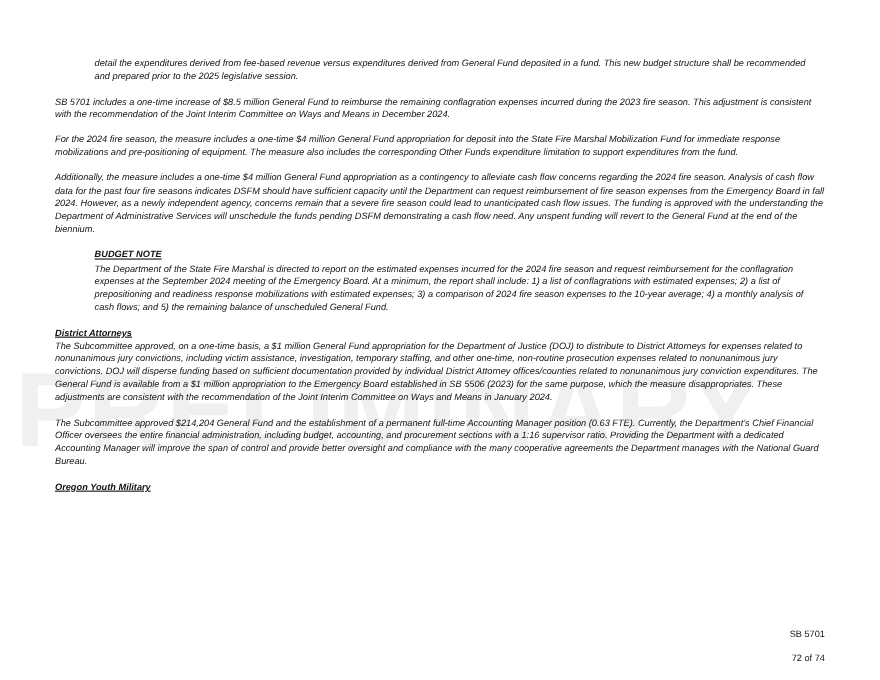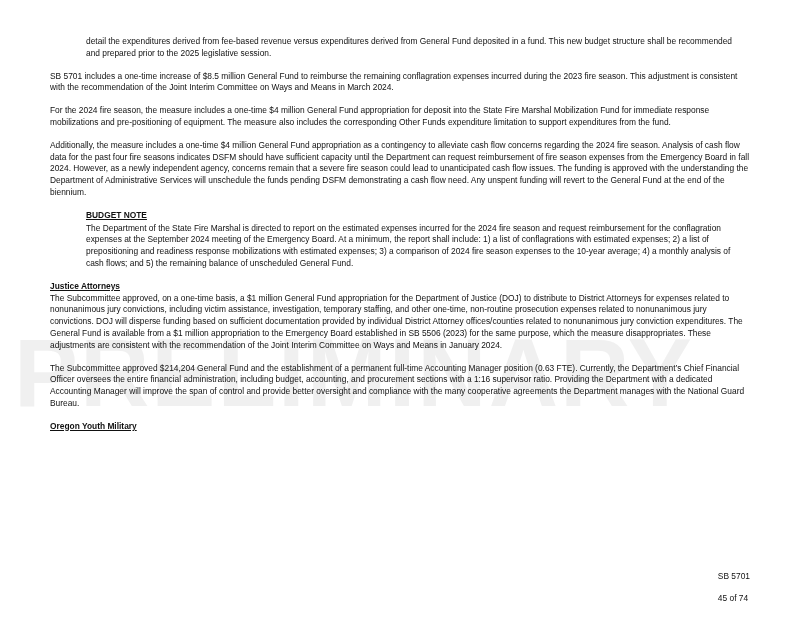--- a/index.html
+++ b/index.html
@@ -29,23 +29,24 @@
     font-weight: bold;
     letter-spacing: 2px;
     color: rgba(130, 130, 130, 0.12);
     white-space: nowrap;
     z-index: 0;
     user-select: none;
   }
   .content {
     position: relative;
     z-index: 1;
-    padding: 36px 50px 0 50px;
+    padding: 52px 50px 0 50px;
     font-size: 8.4px;
     line-height: 11.8px;
+    font-style: italic;
   }
   p {
     margin: 0 0 11px 0;
   }
   .indent {
     margin-left: 36px;
     margin-right: 4px;
   }
   .budget-note-block {
     margin-left: 36px;
@@ -62,62 +63,63 @@
     margin: 0;
   }
   .section-body {
     margin: 0 0 11px 0;
   }
   .footer {
     position: absolute;
     right: 50px;
     bottom: 13px;
     z-index: 1;
+    text-align: right;
     font-size: 8.4px;
     line-height: 11.8px;
   }
   .footer .footer-line {
     margin-top: 10px;
   }
 </style>
 </head>
 <body>
 
 <div class="page">
 
   <div class="watermark">PRELIMINARY</div>
 
   <div class="content">
 
     <p class="indent">detail the expenditures derived from fee-based revenue versus expenditures derived from General Fund deposited in a fund. This new budget structure shall be recommended and prepared prior to the 2025 legislative session.</p>
 
-    <p>SB 5701 includes a one-time increase of $8.5 million General Fund to reimburse the remaining conflagration expenses incurred during the 2023 fire season. This adjustment is consistent with the recommendation of the Joint Interim Committee on Ways and Means in March 2024.</p>
+    <p>SB 5701 includes a one-time increase of $8.5 million General Fund to reimburse the remaining conflagration expenses incurred during the 2023 fire season. This adjustment is consistent with the recommendation of the Joint Interim Committee on Ways and Means in December 2024.</p>
 
     <p>For the 2024 fire season, the measure includes a one-time $4 million General Fund appropriation for deposit into the State Fire Marshal Mobilization Fund for immediate response mobilizations and pre-positioning of equipment. The measure also includes the corresponding Other Funds expenditure limitation to support expenditures from the fund.</p>
 
     <p>Additionally, the measure includes a one-time $4 million General Fund appropriation as a contingency to alleviate cash flow concerns regarding the 2024 fire season. Analysis of cash flow data for the past four fire seasons indicates DSFM should have sufficient capacity until the Department can request reimbursement of fire season expenses from the Emergency Board in fall 2024. However, as a newly independent agency, concerns remain that a severe fire season could lead to unanticipated cash flow issues. The funding is approved with the understanding the Department of Administrative Services will unschedule the funds pending DSFM demonstrating a cash flow need. Any unspent funding will revert to the General Fund at the end of the biennium.</p>
 
     <div class="budget-note-block">
       <div class="budget-note-heading">BUDGET NOTE</div>
       <div>The Department of the State Fire Marshal is directed to report on the estimated expenses incurred for the 2024 fire season and request reimbursement for the conflagration expenses at the September 2024 meeting of the Emergency Board. At a minimum, the report shall include: 1) a list of conflagrations with estimated expenses; 2) a list of prepositioning and readiness response mobilizations with estimated expenses; 3) a comparison of 2024 fire season expenses to the 10-year average; 4) a monthly analysis of cash flows; and 5) the remaining balance of unscheduled General Fund.</div>
     </div>
 
     <div>
-      <div class="section-heading">Justice Attorneys</div>
+      <div class="section-heading">District Attorneys</div>
       <p class="section-body">The Subcommittee approved, on a one-time basis, a $1 million General Fund appropriation for the Department of Justice (DOJ) to distribute to District Attorneys for expenses related to nonunanimous jury convictions, including victim assistance, investigation, temporary staffing, and other one-time, non-routine prosecution expenses related to nonunanimous jury convictions. DOJ will disperse funding based on sufficient documentation provided by individual District Attorney offices/counties related to nonunanimous jury conviction expenditures. The General Fund is available from a $1 million appropriation to the Emergency Board established in SB 5506 (2023) for the same purpose, which the measure disappropriates. These adjustments are consistent with the recommendation of the Joint Interim Committee on Ways and Means in January 2024.</p>
     </div>
 
     <div>
       <p class="section-body">The Subcommittee approved $214,204 General Fund and the establishment of a permanent full-time Accounting Manager position (0.63 FTE). Currently, the Department’s Chief Financial Officer oversees the entire financial administration, including budget, accounting, and procurement sections with a 1:16 supervisor ratio. Providing the Department with a dedicated Accounting Manager will improve the span of control and provide better oversight and compliance with the many cooperative agreements the Department manages with the National Guard Bureau.</p>
     </div>
 
     <div>
       <div class="section-heading">Oregon Youth Military</div>
     </div>
 
   </div>
 
   <div class="footer">
     <div>SB 5701</div>
-    <div class="footer-line">45 of 74</div>
+    <div class="footer-line">72 of 74</div>
   </div>
 
 </div>
 
 </body></html>

